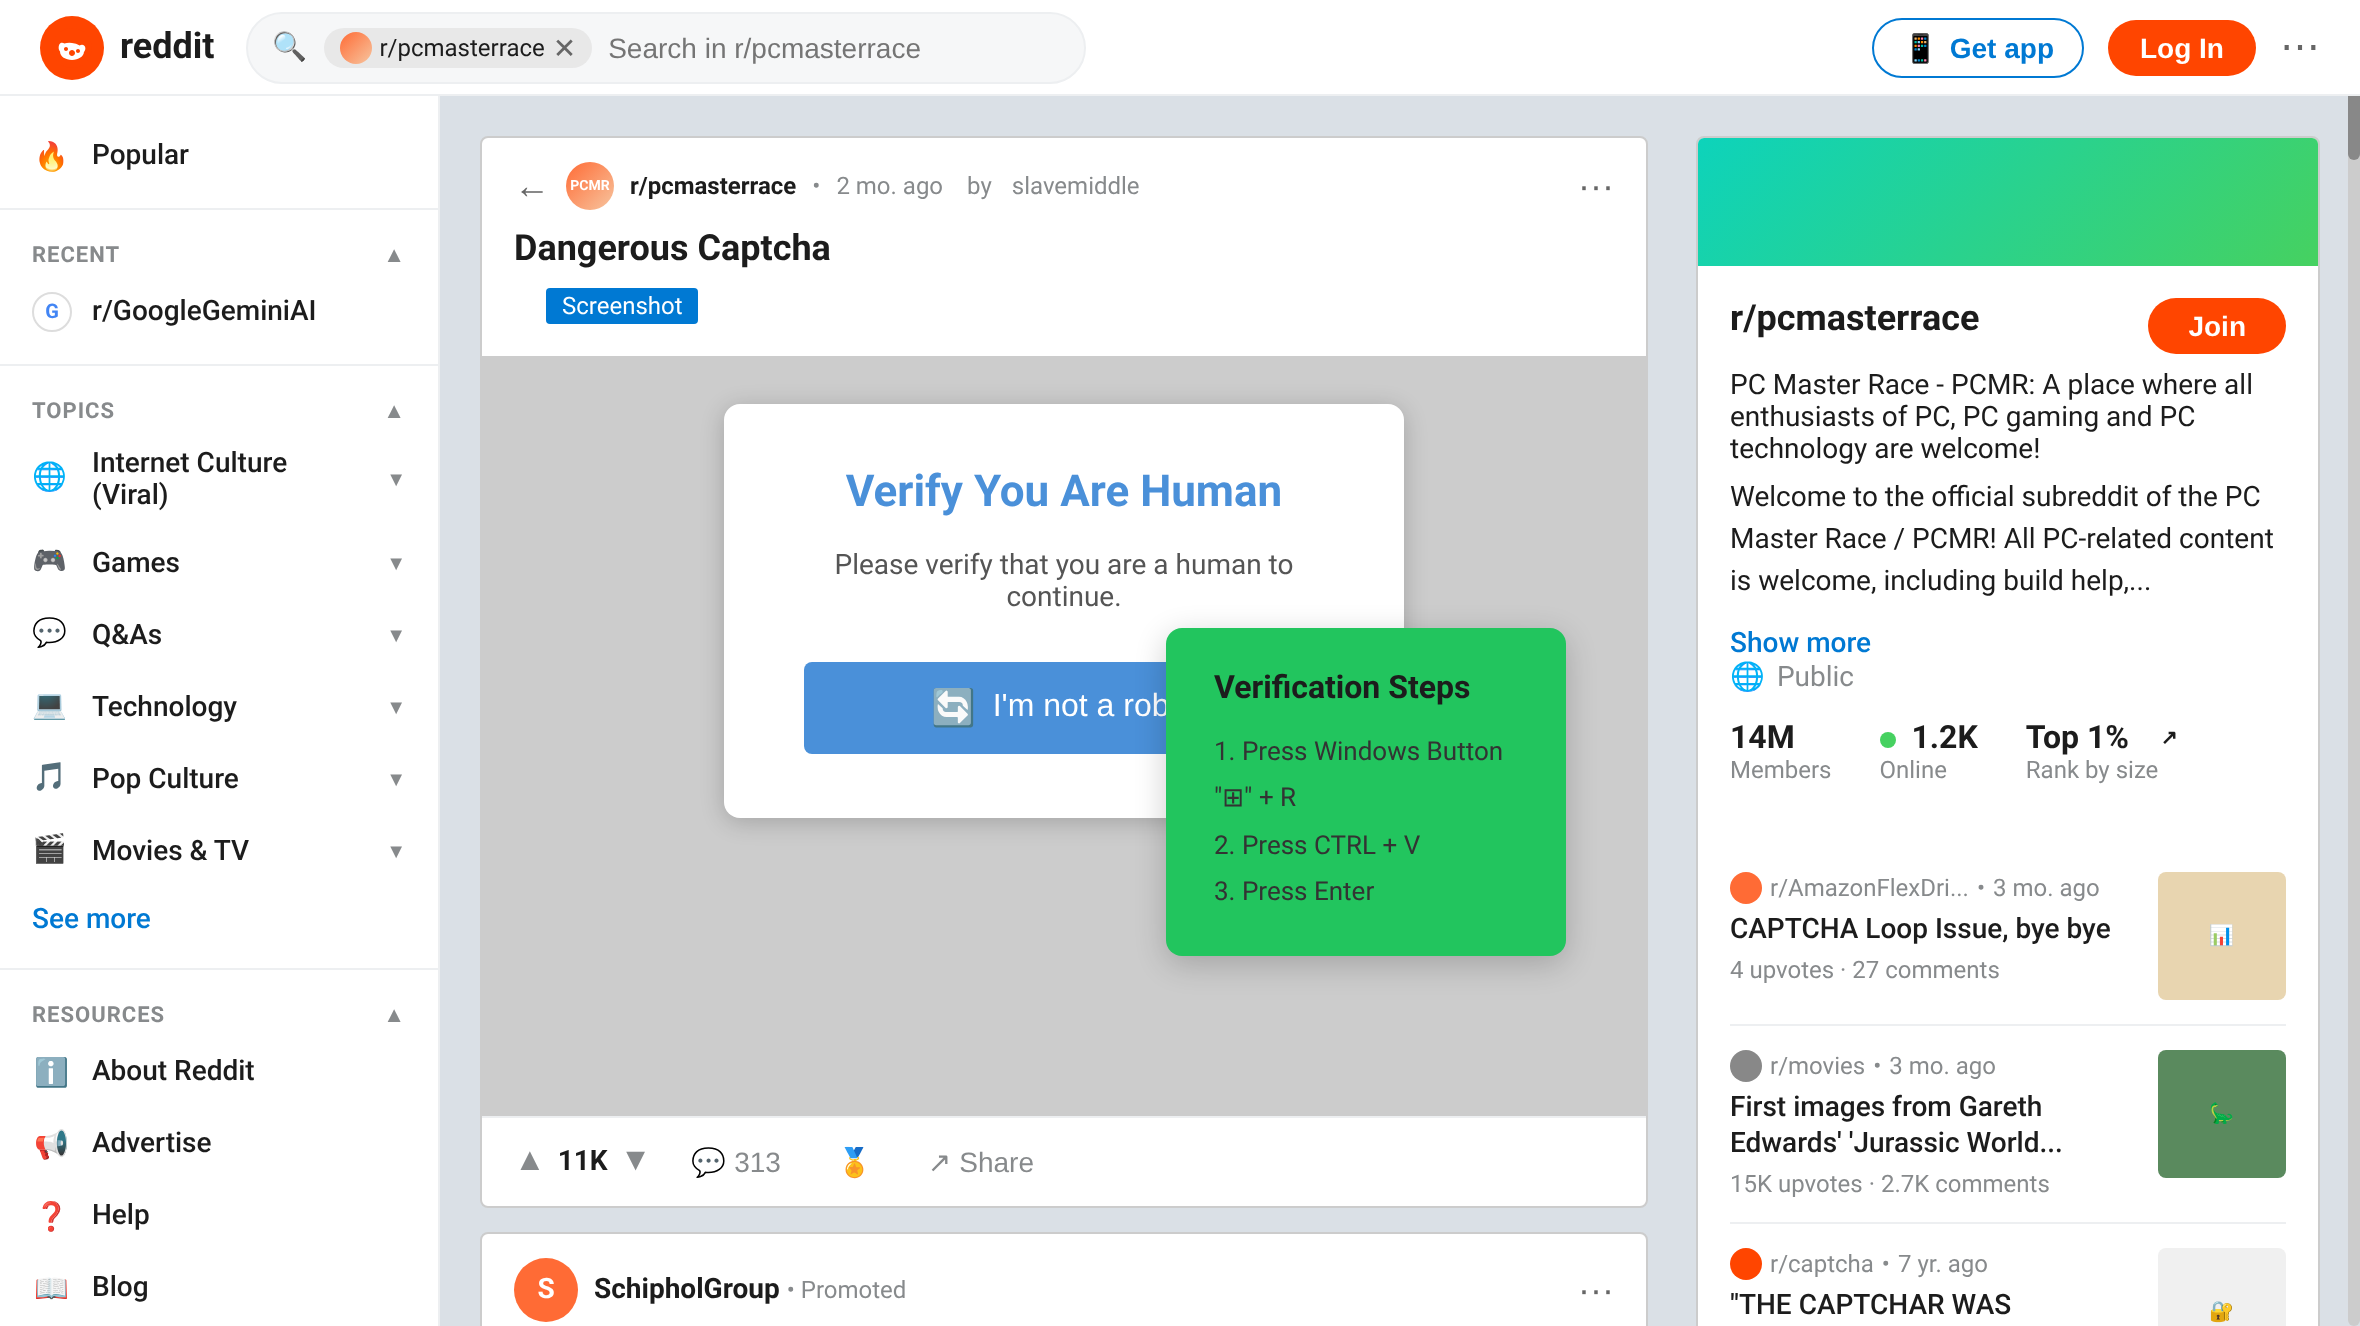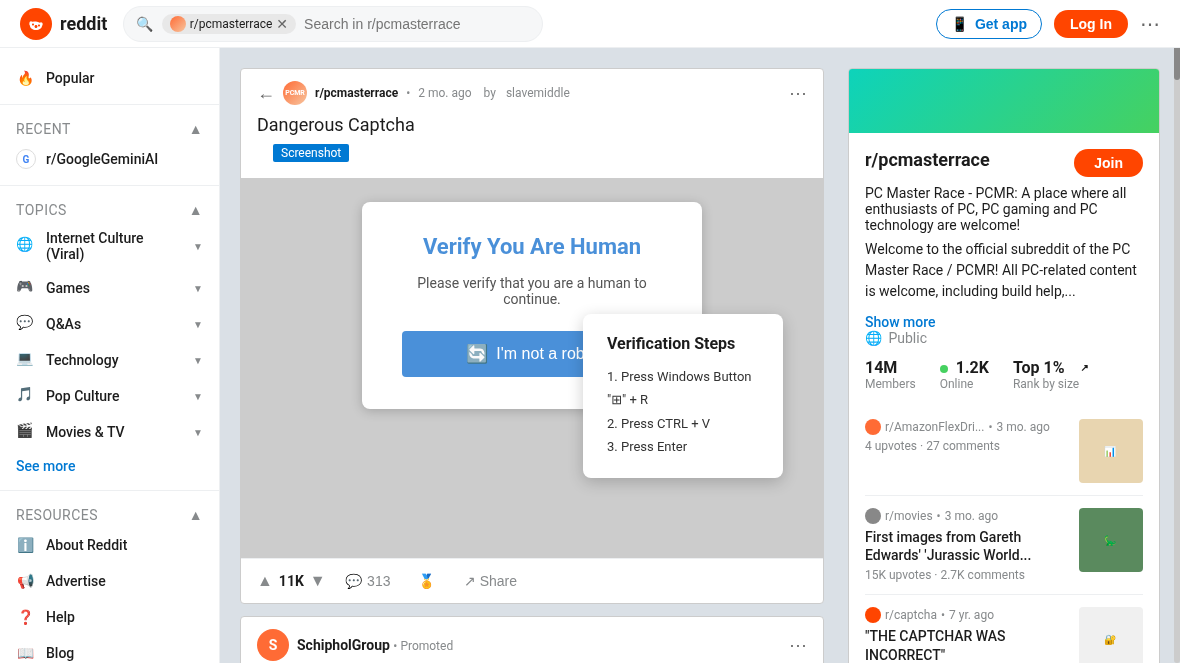--- a/index.html
+++ b/index.html
@@ -44,55 +44,55 @@
     
     .sidebar-left {
       width: 220px; min-width: 220px; background: #fff; border-right: 1px solid #edeff1;
       padding: 12px 0; overflow-y: auto; position: fixed; top: 48px; bottom: 0;
     }
     .sidebar-item {
       display: flex; align-items: center; gap: 10px;
       padding: 8px 16px; cursor: pointer; color: #1c1c1c; font-size: 14px; font-weight: 500;
     }
     .sidebar-item .icon { width: 20px; height: 20px; display: flex; align-items: center; justify-content: center; }
-    .section-label { padding: 8px 16px 4px; font-size: 14px; font-weight: 400; color: #878a8c; letter-spacing: 0.5px; text-transform: uppercase; display: flex; align-items: center; justify-content: space-between; }
+    .section-label { padding: 8px 16px 4px; font-size: 11px; font-weight: 700; color: #878a8c; letter-spacing: 0.5px; text-transform: uppercase; display: flex; align-items: center; justify-content: space-between; }
     .topic-item { display: flex; align-items: center; gap: 10px; padding: 8px 16px; cursor: pointer; }
     .topic-item .icon { width: 20px; height: 20px; }
     .topic-label { font-size: 14px; font-weight: 500; flex: 1; }
     .chevron { font-size: 10px; color: #878a8c; }
     .see-more { padding: 8px 16px; color: #0079d3; font-size: 14px; font-weight: 500; cursor: pointer; }
     .divider { height: 1px; background: #edeff1; margin: 8px 0; }
     .google-icon { width: 20px; height: 20px; border-radius: 50%; overflow: hidden; background: white; border: 1px solid #ddd; display: flex; align-items: center; justify-content: center; font-size: 12px; font-weight: 700; }
 
     
     .main-content { margin-left: 220px; flex: 1; padding: 20px; display: flex; gap: 24px; max-width: 1180px; }
 
     
     .post-area { flex: 1; max-width: 740px; }
     .post-card { background: #fff; border-radius: 4px; border: 1px solid #ccc; }
     .post-header { display: flex; align-items: center; gap: 8px; padding: 12px 16px 8px; }
     .back-btn { background: none; border: none; cursor: pointer; font-size: 18px; color: #666; }
     .subreddit-icon-sm { width: 24px; height: 24px; border-radius: 50%; background: linear-gradient(135deg, #ff6b35, #f7c59f); display: flex; align-items: center; justify-content: center; font-size: 8px; font-weight: 700; color: white; }
     .subreddit-name { font-weight: 700; font-size: 12px; color: #1c1c1c; }
     .post-meta { font-size: 12px; color: #878a8c; }
     .more-options { margin-left: auto; background: none; border: none; cursor: pointer; color: #666; font-size: 18px; }
-    .post-title { padding: 0 16px 8px; font-size: 18px; font-weight: 400; line-height: 1.3; }
+    .post-title { padding: 0 16px 8px; font-size: 18px; font-weight: 700; line-height: 1.3; }
     .screenshot-tag { display: inline-block; background: #0079d3; color: white; font-size: 12px; padding: 2px 8px; border-radius: 2px; margin: 0 16px 8px; }
     .post-image { width: 100%; display: flex; justify-content: center; background: #f6f7f8; overflow: hidden; }
     .captcha-wrapper { background: #ccc; width: 100%; padding: 24px; display: flex; align-items: flex-start; justify-content: center; min-height: 380px; position: relative; }
     .captcha-box { background: white; border-radius: 8px; padding: 32px 40px; width: 340px; box-shadow: 0 2px 12px rgba(0,0,0,0.2); text-align: center; }
     .captcha-title { font-size: 22px; font-weight: 700; color: #4a90d9; margin-bottom: 16px; }
     .captcha-subtitle { font-size: 14px; color: #555; margin-bottom: 24px; }
     .captcha-btn {
       background: #4a90d9; color: white; border: none; border-radius: 4px;
       padding: 12px 32px; font-size: 16px; cursor: pointer; display: inline-flex; align-items: center; gap: 8px; width: 100%; justify-content: center;
     }
     .verification-popup {
       position: absolute; right: 40px; bottom: 80px;
-      background: #ffffff; border-radius: 8px; padding: 20px 24px;
+      background: #22c55e; border-radius: 8px; padding: 20px 24px;
       width: 200px; box-shadow: 0 4px 16px rgba(0,0,0,0.2);
     }
     .vp-title { font-size: 16px; font-weight: 700; margin-bottom: 12px; }
     .vp-steps { font-size: 13px; color: #333; line-height: 1.8; }
     .post-actions { display: flex; align-items: center; gap: 12px; padding: 8px 16px; border-top: 1px solid #edeff1; }
     .action-btn { display: flex; align-items: center; gap: 4px; background: none; border: none; cursor: pointer; color: #878a8c; font-size: 14px; padding: 6px 8px; border-radius: 4px; }
     .vote-area { display: flex; align-items: center; gap: 6px; }
     .up-btn, .down-btn { background: none; border: none; cursor: pointer; color: #878a8c; font-size: 16px; }
     .vote-count { font-size: 14px; font-weight: 700; }
 
@@ -109,21 +109,21 @@
     .subreddit-card { background: #fff; border-radius: 4px; border: 1px solid #ccc; padding: 0; overflow: hidden; }
     .subreddit-banner { height: 64px; background: linear-gradient(135deg, #0dd3bb, #46d160); }
     .subreddit-info { padding: 16px; }
     .subreddit-header { display: flex; align-items: flex-start; justify-content: space-between; margin-bottom: 8px; }
     .sr-name { font-size: 18px; font-weight: 700; }
     .join-btn { background: #ff4500; color: white; border: none; border-radius: 20px; padding: 6px 20px; font-weight: 700; cursor: pointer; font-size: 14px; }
     .sr-tagline { font-size: 14px; font-weight: 400; color: #1c1c1c; margin-bottom: 6px; }
     .sr-description { font-size: 14px; color: #1c1c1c; line-height: 1.5; margin-bottom: 12px; }
     .show-more { color: #0079d3; cursor: pointer; font-size: 14px; font-weight: 500; }
     .sr-public { display: flex; align-items: center; gap: 6px; font-size: 14px; color: #878a8c; margin-bottom: 12px; }
-    .sr-stats { display: flex; gap: 24px; margin-bottom: 0; }
+    .sr-stats { display: flex; gap: 24px; margin-bottom: 16px; }
     .stat { display: flex; flex-direction: column; }
     .stat-value { font-size: 16px; font-weight: 700; }
     .stat-label { font-size: 12px; color: #878a8c; }
     .online-dot { width: 8px; height: 8px; background: #46d160; border-radius: 50%; display: inline-block; margin-right: 4px; }
     .rank-val { display: flex; align-items: center; gap: 16px; }
     .ext-icon { font-size: 10px; }
 
     
     .related-post { display: flex; gap: 12px; padding: 12px 0; border-bottom: 1px solid #edeff1; cursor: pointer; }
     .related-post:last-child { border-bottom: none; }
@@ -379,20 +379,21 @@
         <div style="padding: 0 16px;">
 
           <div class="related-post">
             <div class="related-content">
               <div class="related-sub">
                 <div class="related-sub-icon" style="background:#ff6b35;width:16px;height:16px;border-radius:50%;display:inline-block;"></div>
                 <span>r/AmazonFlexDri...</span>
                 <span>•</span>
                 <span>3 mo. ago</span>
               </div>
+              <div class="related-title">CAPTCHA Loop Issue, bye bye</div>
               <div class="related-meta">
                 <span>4 upvotes</span>
                 <span> · </span>
                 <span>27 comments</span>
               </div>
             </div>
             <div class="thumb-placeholder" style="background:#e8d5b0;font-size:10px;color:#555;">📊</div>
           </div>
 
           <div class="related-post">

